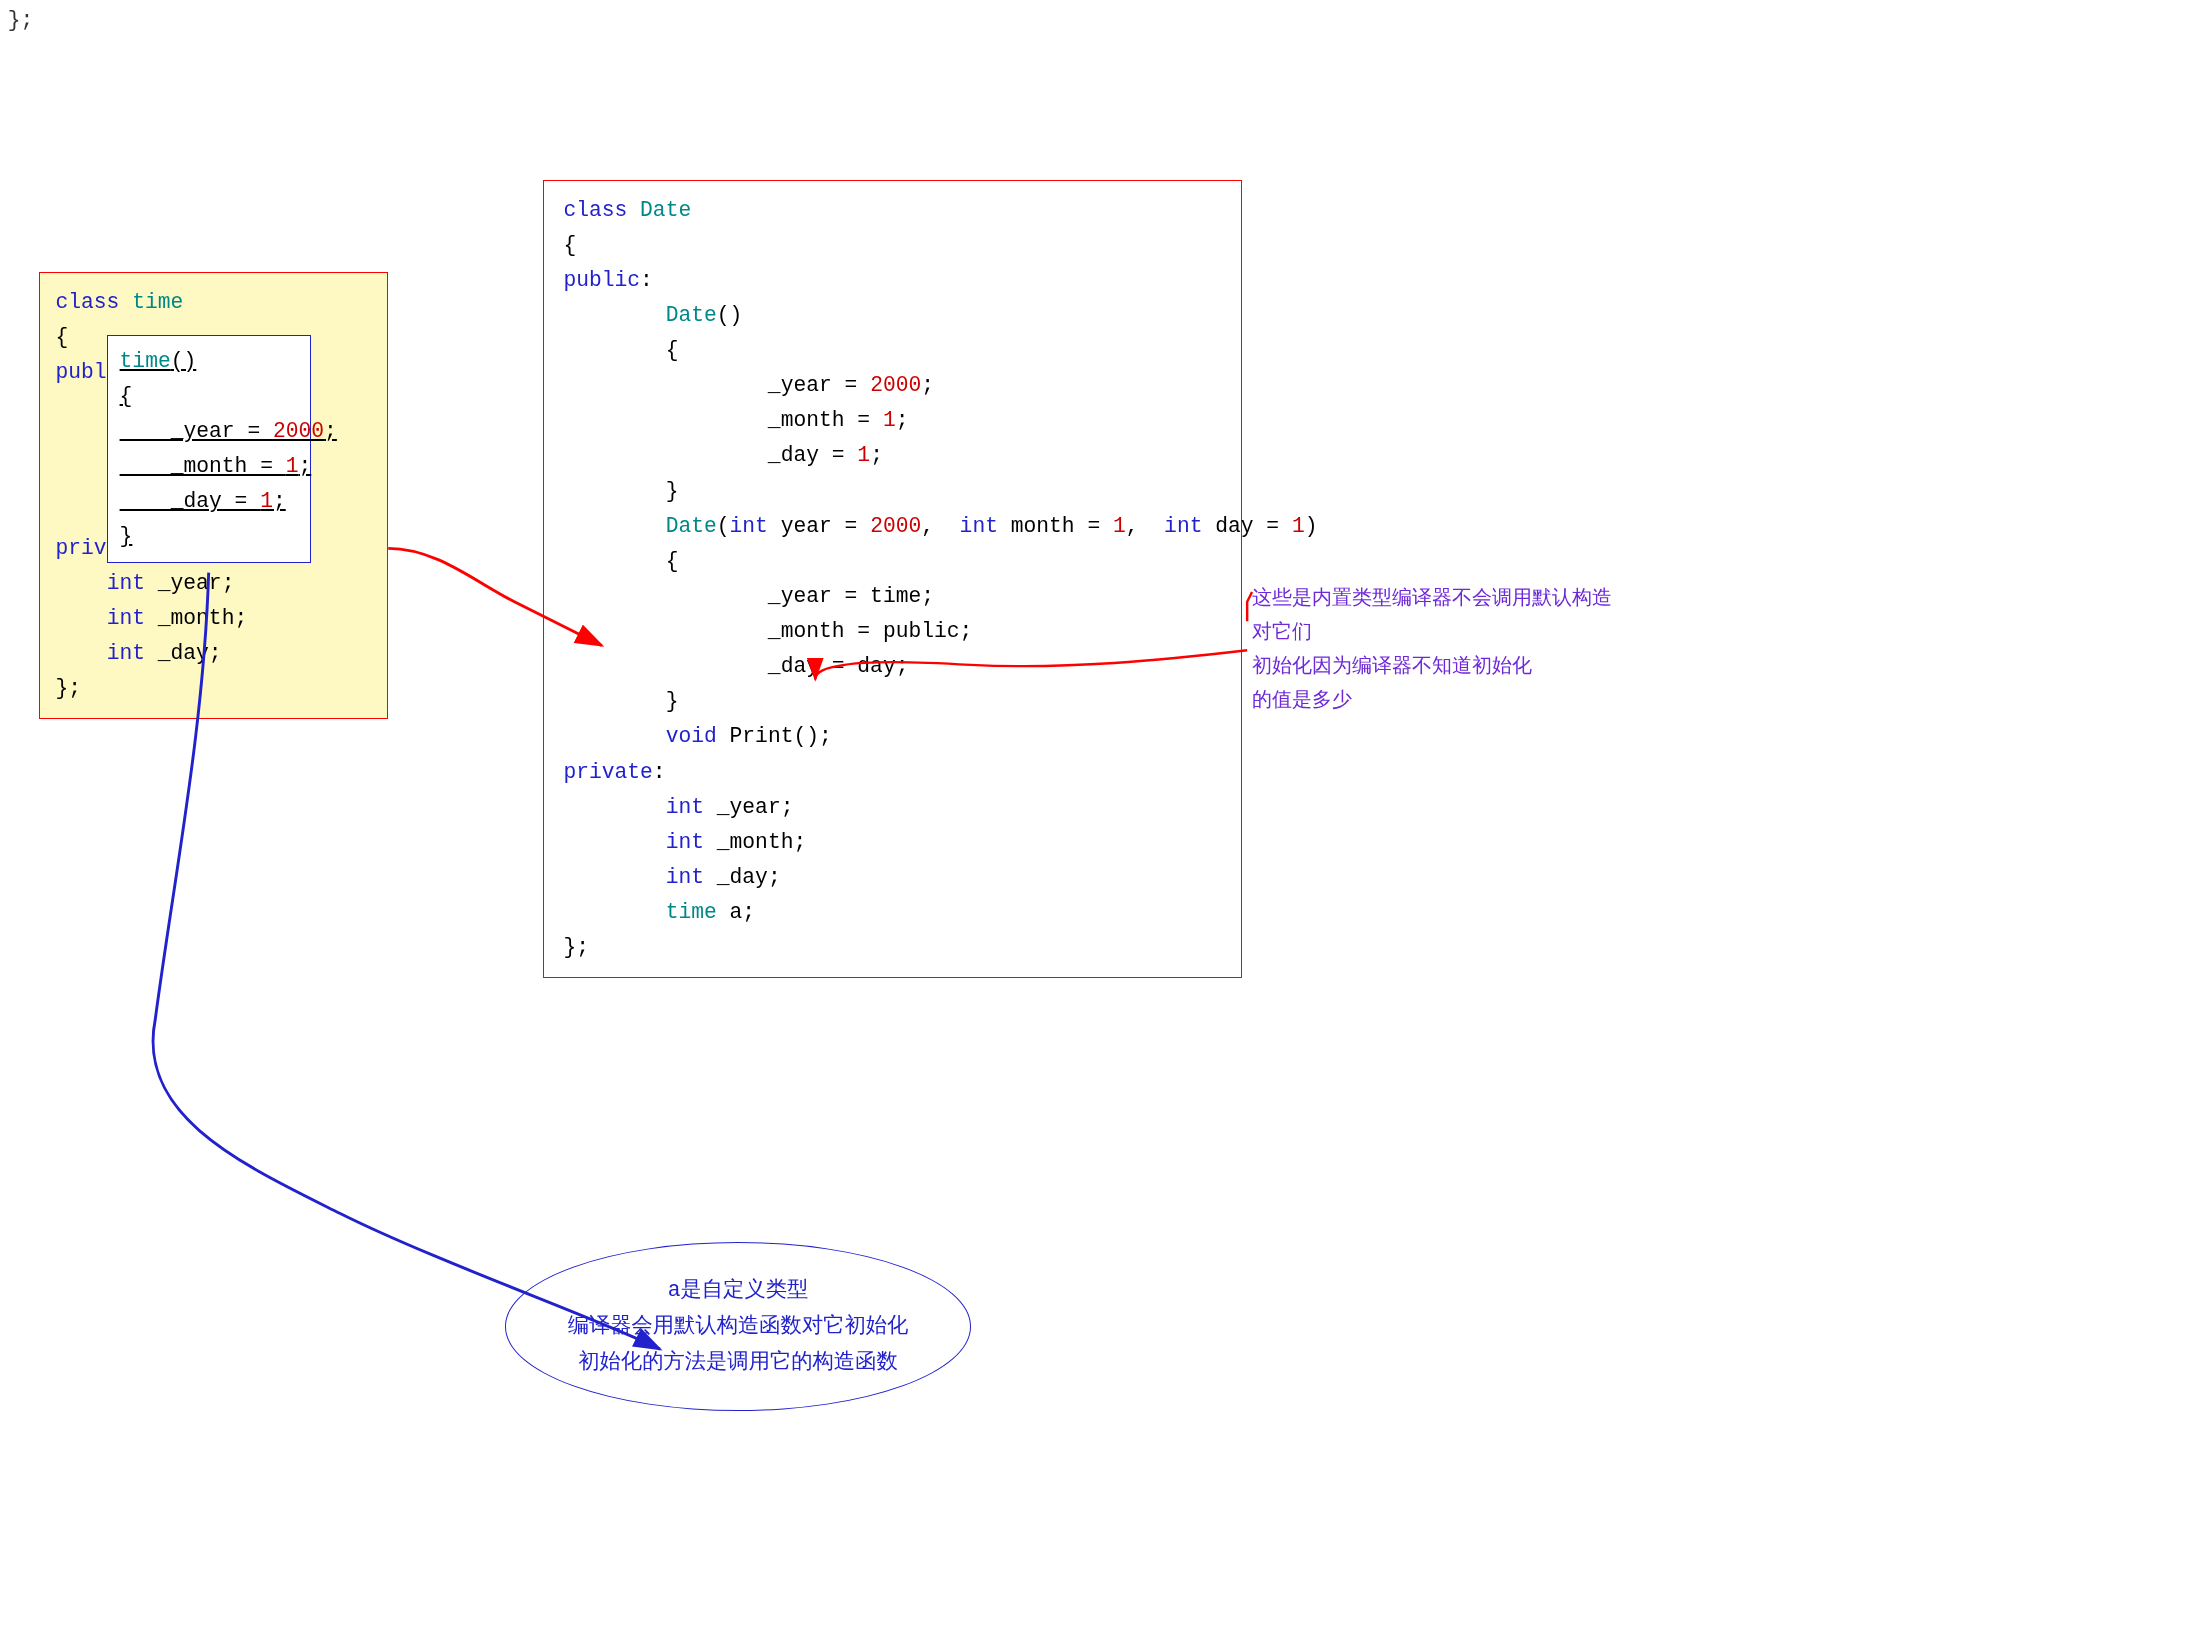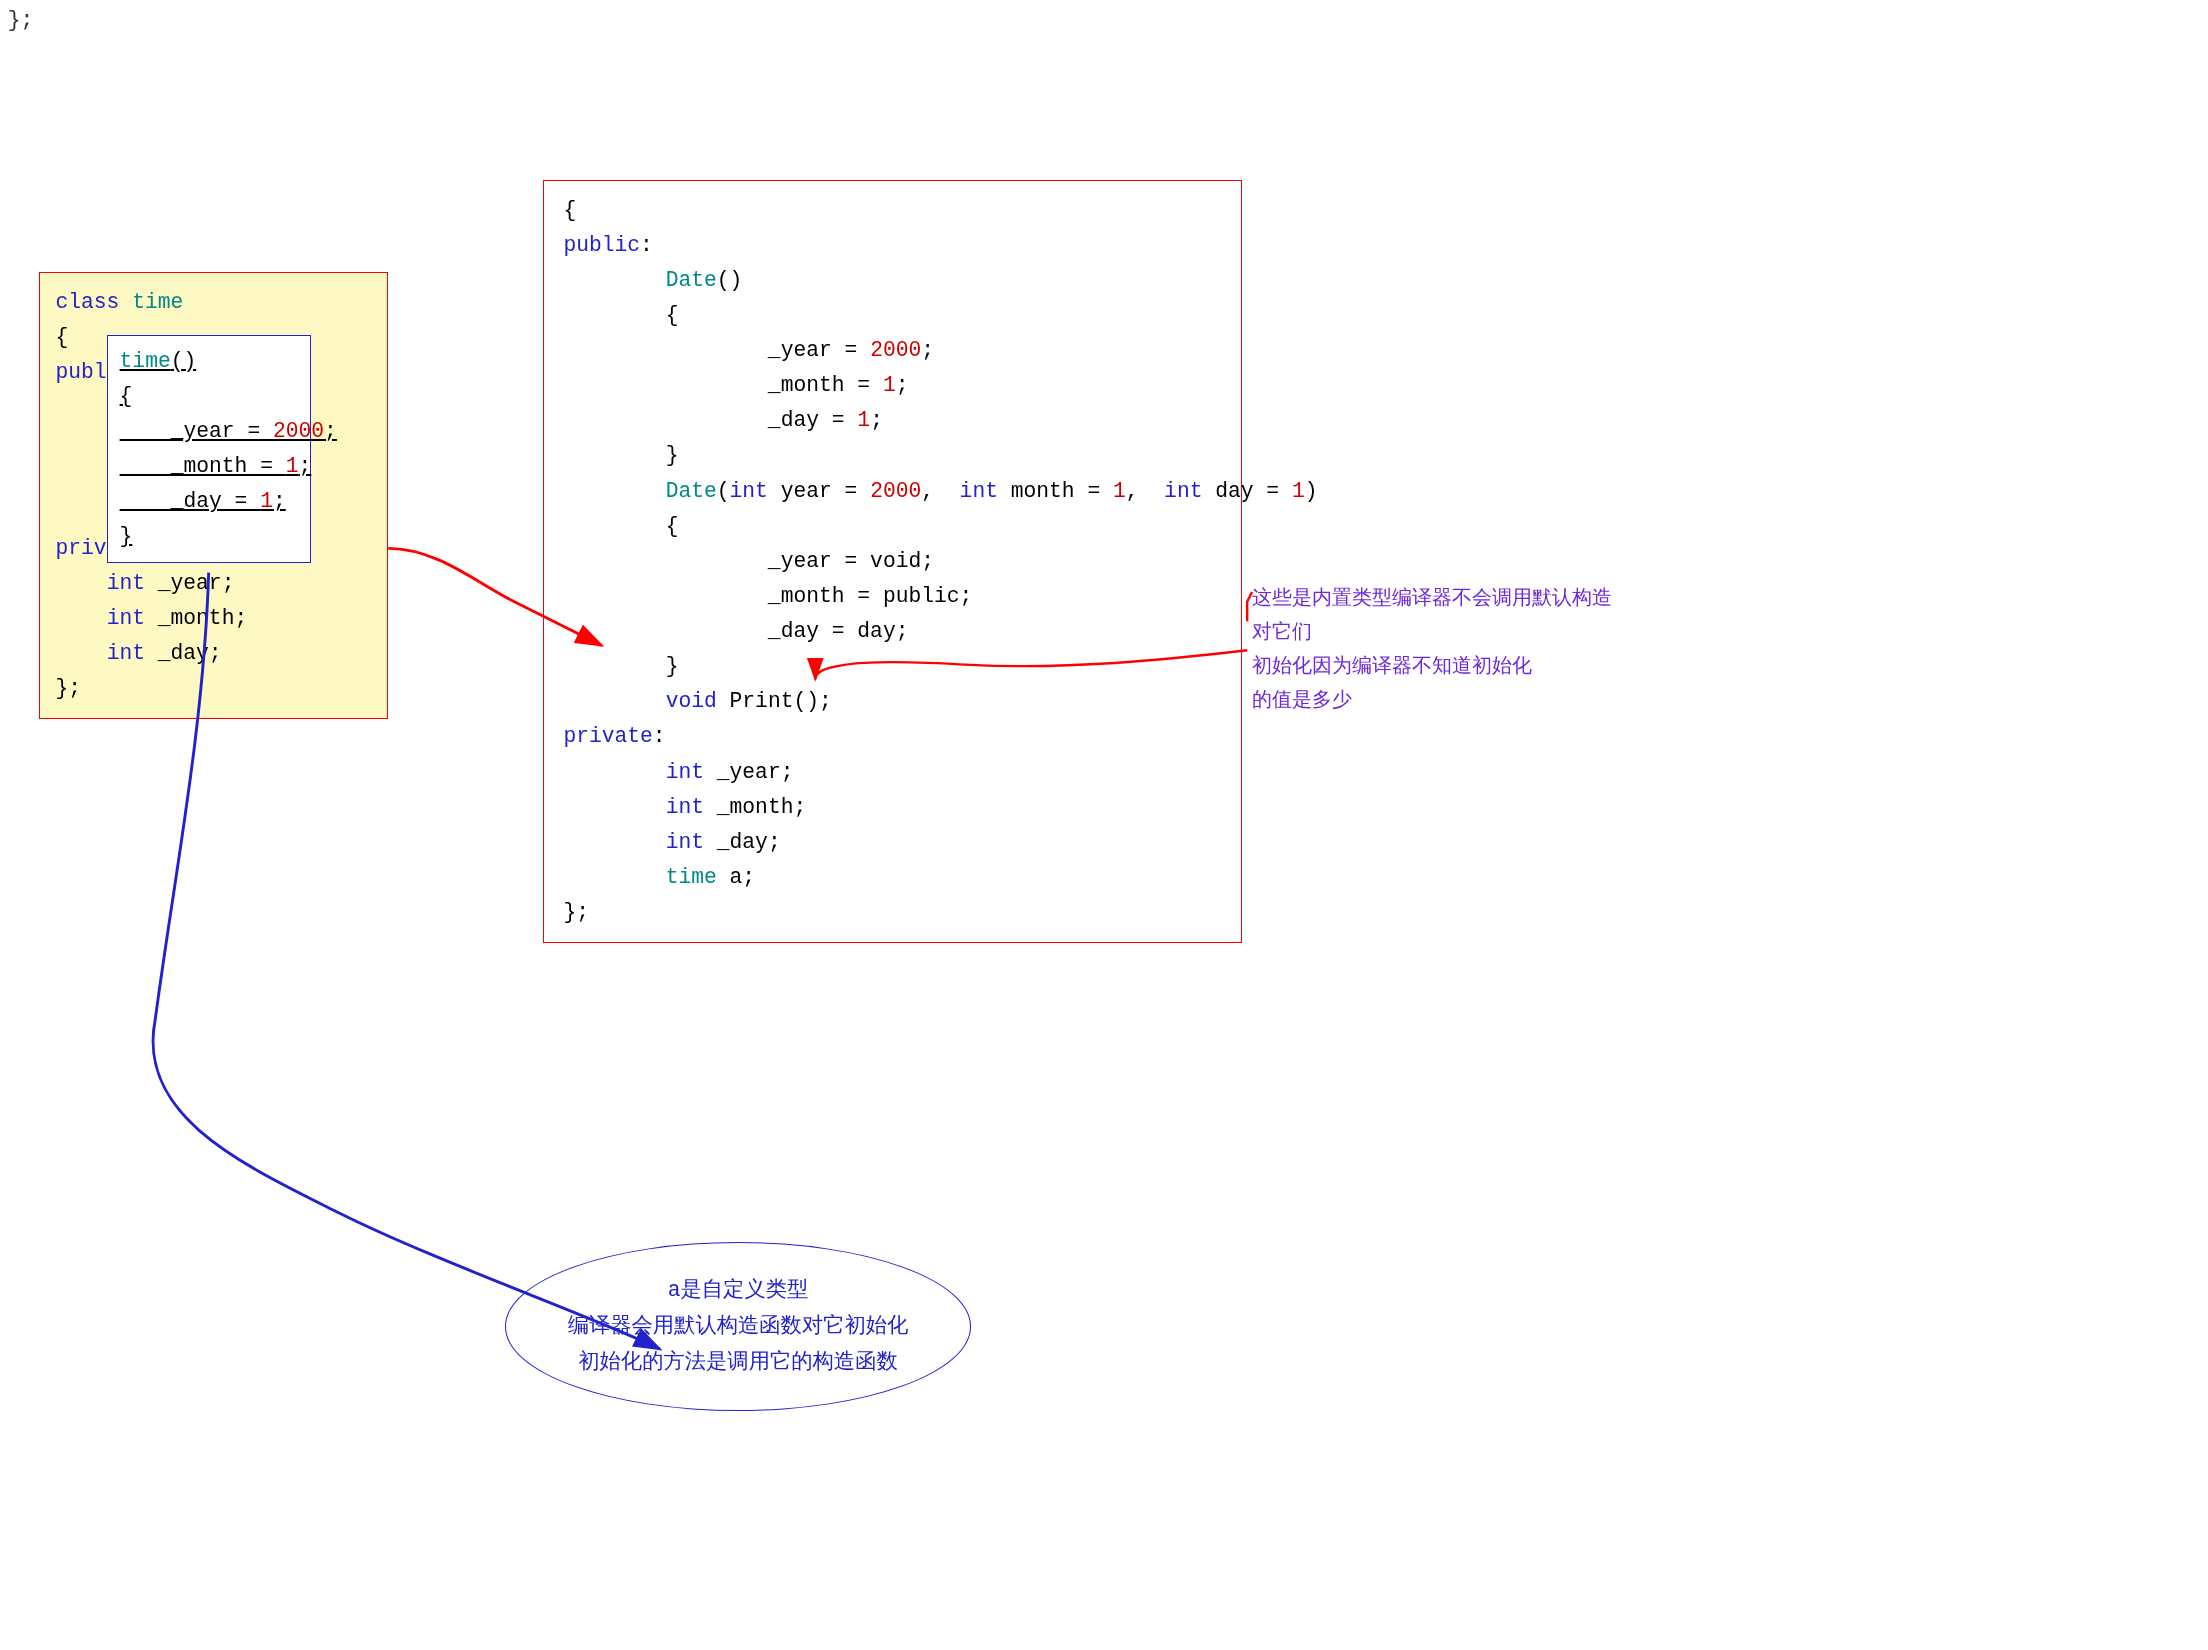--- a/index.html
+++ b/index.html
@@ -123,31 +123,32 @@
 <div class="box-time-inner">
   <div class="code-line"><span class="kw-teal">time</span>()</div>
   <div class="code-line">{</div>
   <div class="code-line">    _year = <span class="kw-red">2000</span>;</div>
   <div class="code-line">    _month = <span class="kw-red">1</span>;</div>
   <div class="code-line">    _day = <span class="kw-red">1</span>;</div>
   <div class="code-line">}</div>
 </div>
 
 <div class="box-date">
+  <div class="code-line"><span class="kw-blue">class </span><span class="kw-teal">Date</span></div>
   <div class="code-line">{</div>
   <div class="code-line"><span class="kw-blue">public</span>:</div>
   <div class="code-line">        <span class="kw-teal">Date</span>()</div>
   <div class="code-line">        {</div>
   <div class="code-line">                _year = <span class="kw-red">2000</span>;</div>
   <div class="code-line">                _month = <span class="kw-red">1</span>;</div>
   <div class="code-line">                _day = <span class="kw-red">1</span>;</div>
   <div class="code-line">        }</div>
   <div class="code-line">        <span class="kw-teal">Date</span>(<span class="kw-blue">int</span> year = <span class="kw-red">2000</span>,  <span class="kw-blue">int</span> month = <span class="kw-red">1</span>,  <span class="kw-blue">int</span> day = <span class="kw-red">1</span>)</div>
   <div class="code-line">        {</div>
-  <div class="code-line">                _year = void;</div>
+  <div class="code-line">                _year = time;</div>
   <div class="code-line">                _month = public;</div>
   <div class="code-line">                _day = day;</div>
   <div class="code-line">        }</div>
   <div class="code-line"></div>
   <div class="code-line">        <span class="kw-blue">void</span> Print();</div>
   <div class="code-line"><span class="kw-blue">private</span>:</div>
   <div class="code-line">        <span class="kw-blue">int</span> _year;</div>
   <div class="code-line">        <span class="kw-blue">int</span> _month;</div>
   <div class="code-line">        <span class="kw-blue">int</span> _day;</div>
   <div class="code-line">        <span class="kw-teal">time</span> a;</div>

